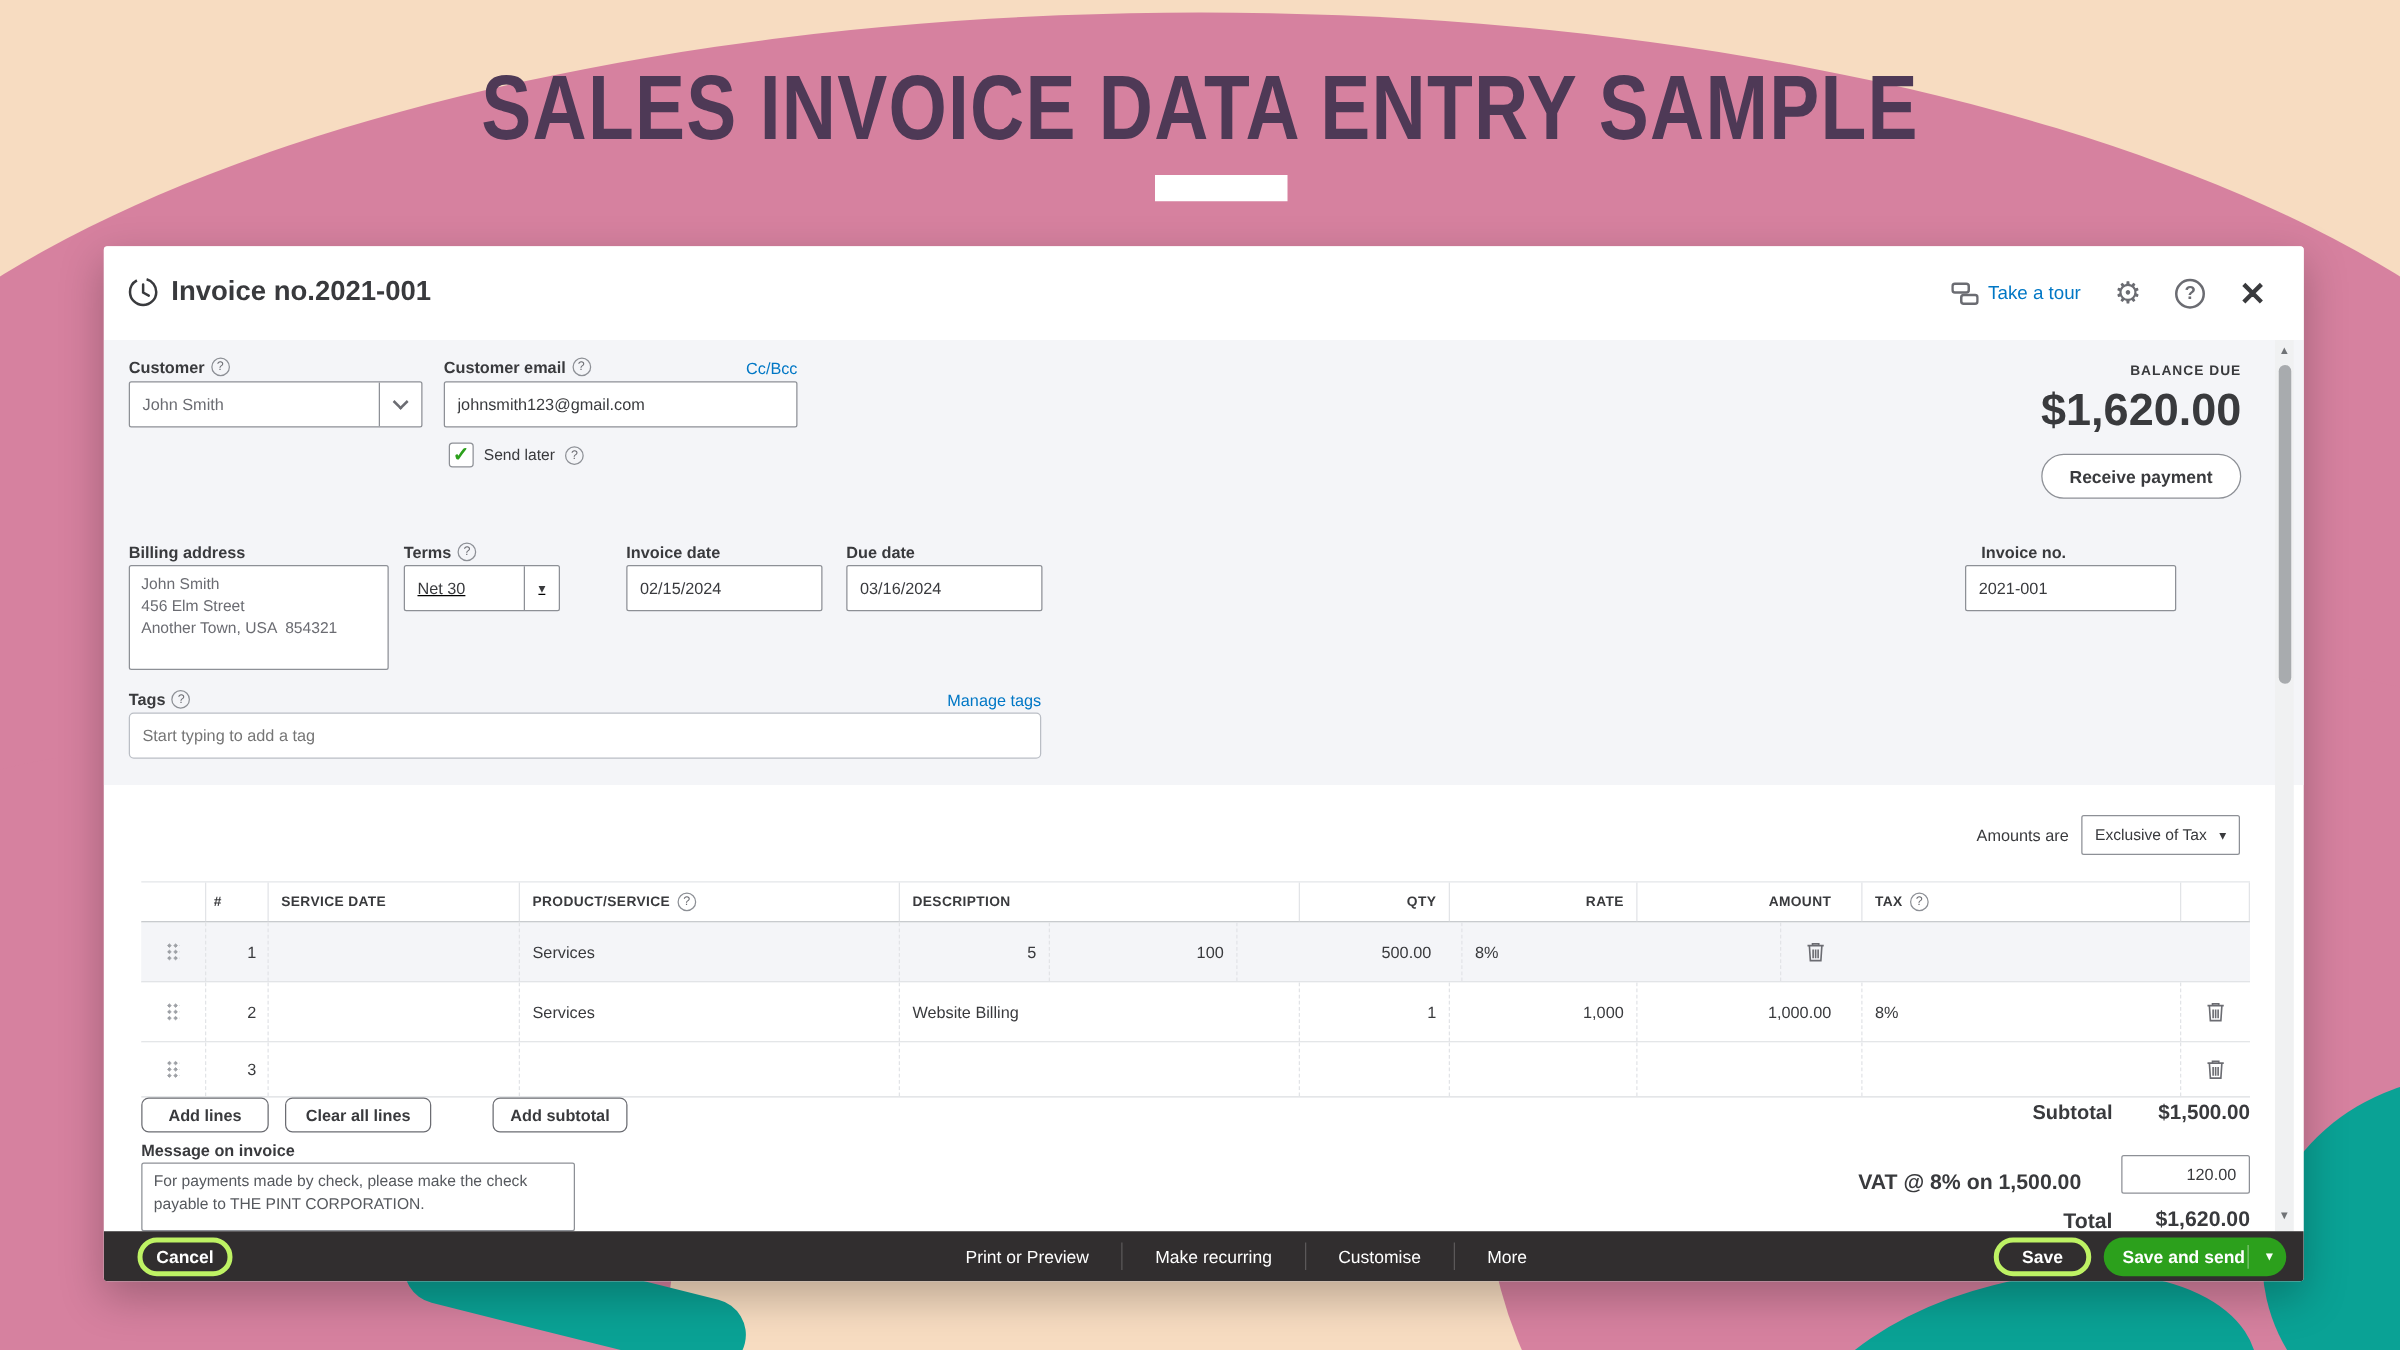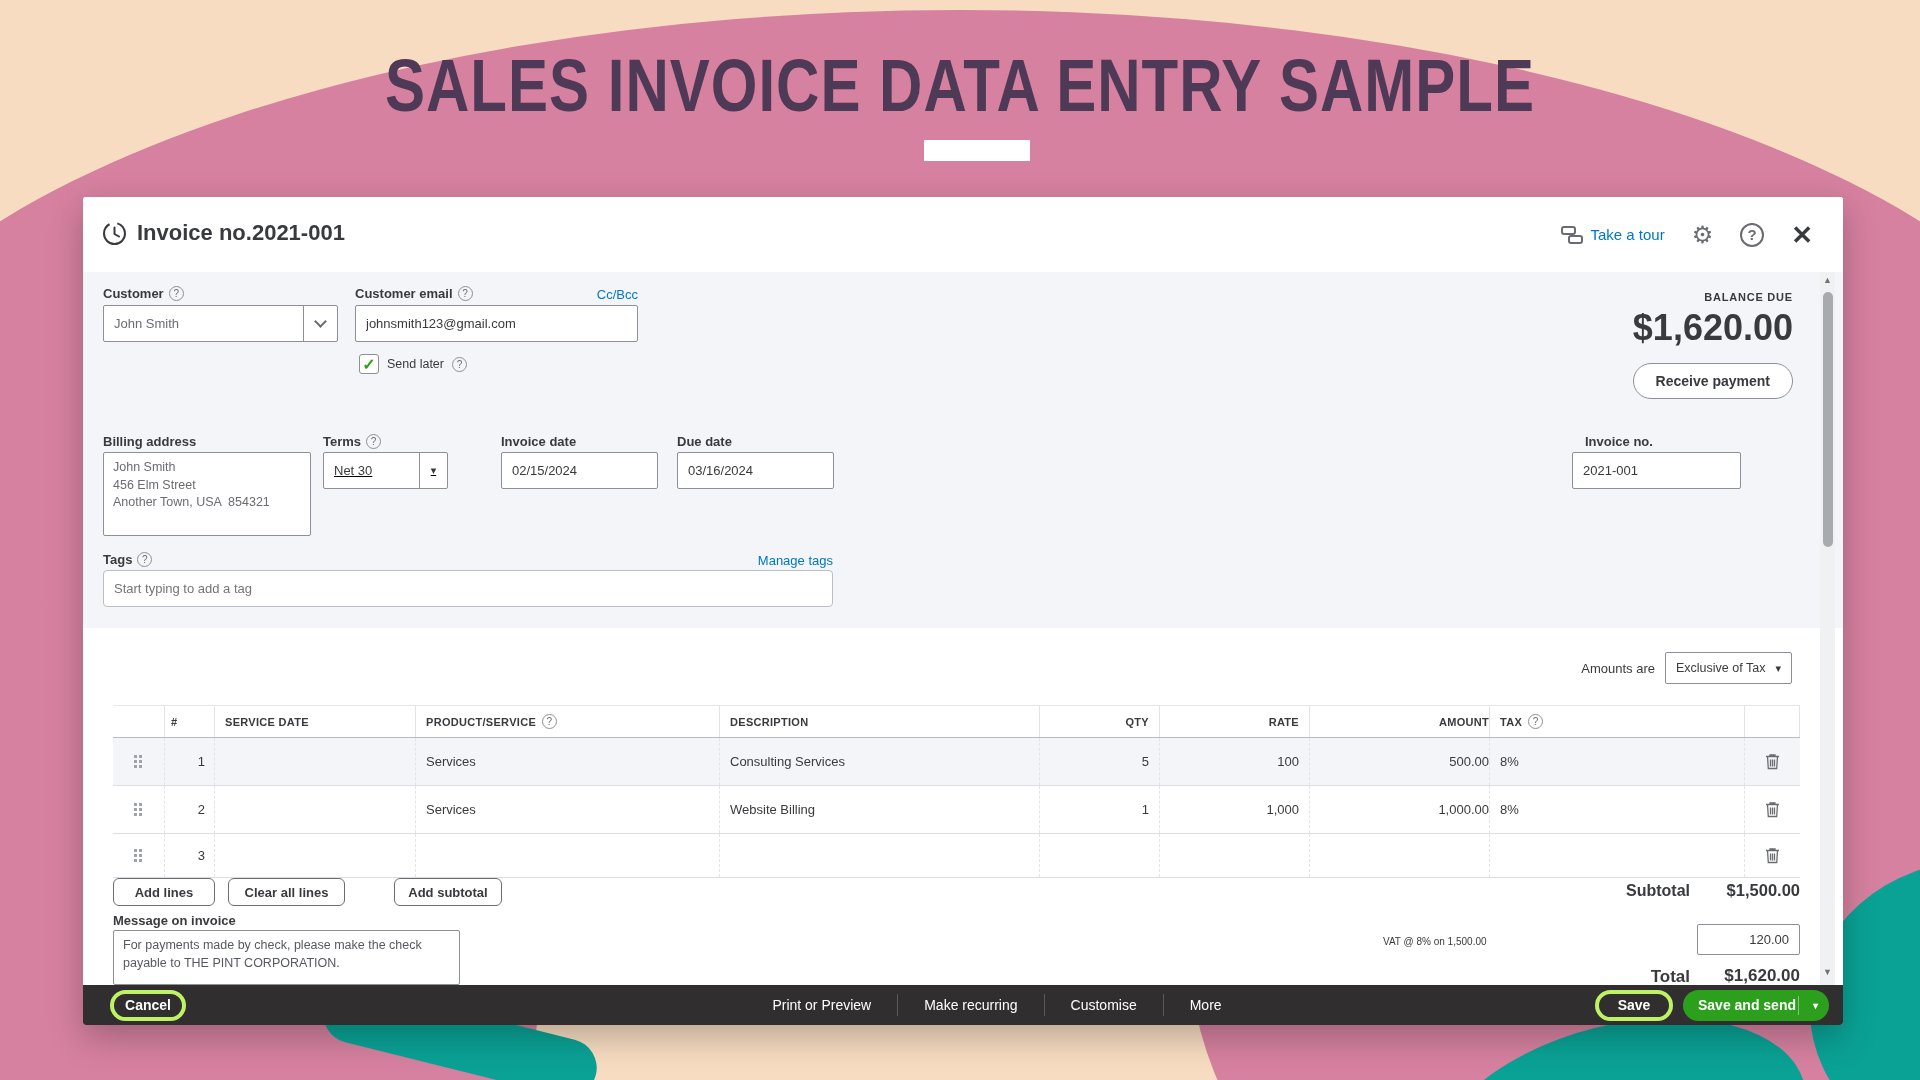--- a/index.html
+++ b/index.html
@@ -85,34 +85,34 @@
   .trow.head .cell { font-size:11px; font-weight:bold; letter-spacing:.3px; border-right:1px solid #e2e4e7; }
   .cell:last-child { border-right:none; }
   .c-handle { width:52px; justify-content:center; }
   .c-num    { width:50px;  justify-content:flex-end; padding-right:9px; }
   .trow.head .c-num { justify-content:flex-start; padding-left:6px; }
   .c-sdate  { width:201px; padding-left:10px; }
   .c-prod   { width:304px; padding-left:10px; gap:6px; }
   .c-desc   { width:320px; padding-left:10px; }
   .c-qty    { width:120px; justify-content:flex-end; padding-right:10px; }
   .c-rate   { width:150px; justify-content:flex-end; padding-right:10px; }
-  .c-amt    { width:180px; justify-content:flex-end; padding-right:0; }
+  .c-amt    { width:180px; justify-content:flex-end; padding-right:24px; }
   .c-tax    { width:255px; padding-left:10px; gap:6px; }
   .c-trash  { width:55px;  justify-content:center; }
   .drag-dots { width:11px; height:15px;
     background-image:radial-gradient(circle, #9da0a5 1.4px, transparent 1.6px);
     background-size:5px 5px; }
   .trash { cursor:pointer; display:flex; }
 
   .line-btn { position:absolute; height:28px; border:1px solid #6b6c72; border-radius:6px; background:#fff;
     font-size:13px; font-weight:bold; color:#393a3d; display:flex; align-items:center; justify-content:center; cursor:pointer; }
 
   .sum-label { font-size:16px; font-weight:bold; color:#393a3d; text-align:right; }
   .sum-value { font-size:16.5px; font-weight:bold; color:#393a3d; text-align:right; }
-  .vat-label { font-size:10px; font-weight:normal; color:#393a3d; }
+  .vat-label { font-size:17px; font-weight:bold; color:#393a3d; text-align:right; }
   .vat-input { text-align:right; }
   .total-label,.total-value { font-size:17px; }
 
   
   .sb-track { left:1737px; top:75px; width:15px; height:713px; background:#f0f1f2; }
   .sb-thumb { left:1739.5px; top:95px; width:10px; height:255px; background:#a8abae; border-radius:5px; }
   .sb-arrow { left:1737px; width:15px; text-align:center; font-size:9px; color:#707376; }
 
   
   .p-footer { left:0; top:788px; width:1760px; height:40px; background:#312e2f; display:flex; align-items:center; }
@@ -261,21 +261,20 @@
       <div class="cell c-trash"></div>
     </div>
 
     <div class="trow r1">
       <div class="cell c-handle">
           <span class="drag-dots"></span>
         </div>
       <div class="cell c-num">1</div>
       <div class="cell c-sdate"></div>
       <div class="cell c-prod">Services</div>
-      <div class="cell c-desc">Consulting Services</div>
       <div class="cell c-qty">5</div>
       <div class="cell c-rate">100</div>
       <div class="cell c-amt">500.00</div>
       <div class="cell c-tax">8%</div>
       <div class="cell c-trash">
           <span class="trash">
             <svg width="15" height="17" viewBox="0 0 15 17">
               <path d="M1 3.5 h13 M5 3.5 V2 h5 v1.5 M2.5 3.5 l.8 12 h8.4 l.8-12 M5.5 6.5 v7 M7.5 6.5 v7 M9.5 6.5 v7" fill="none" stroke="#6b6c72" stroke-width="1.3"></path>
             </svg>
           </span>

